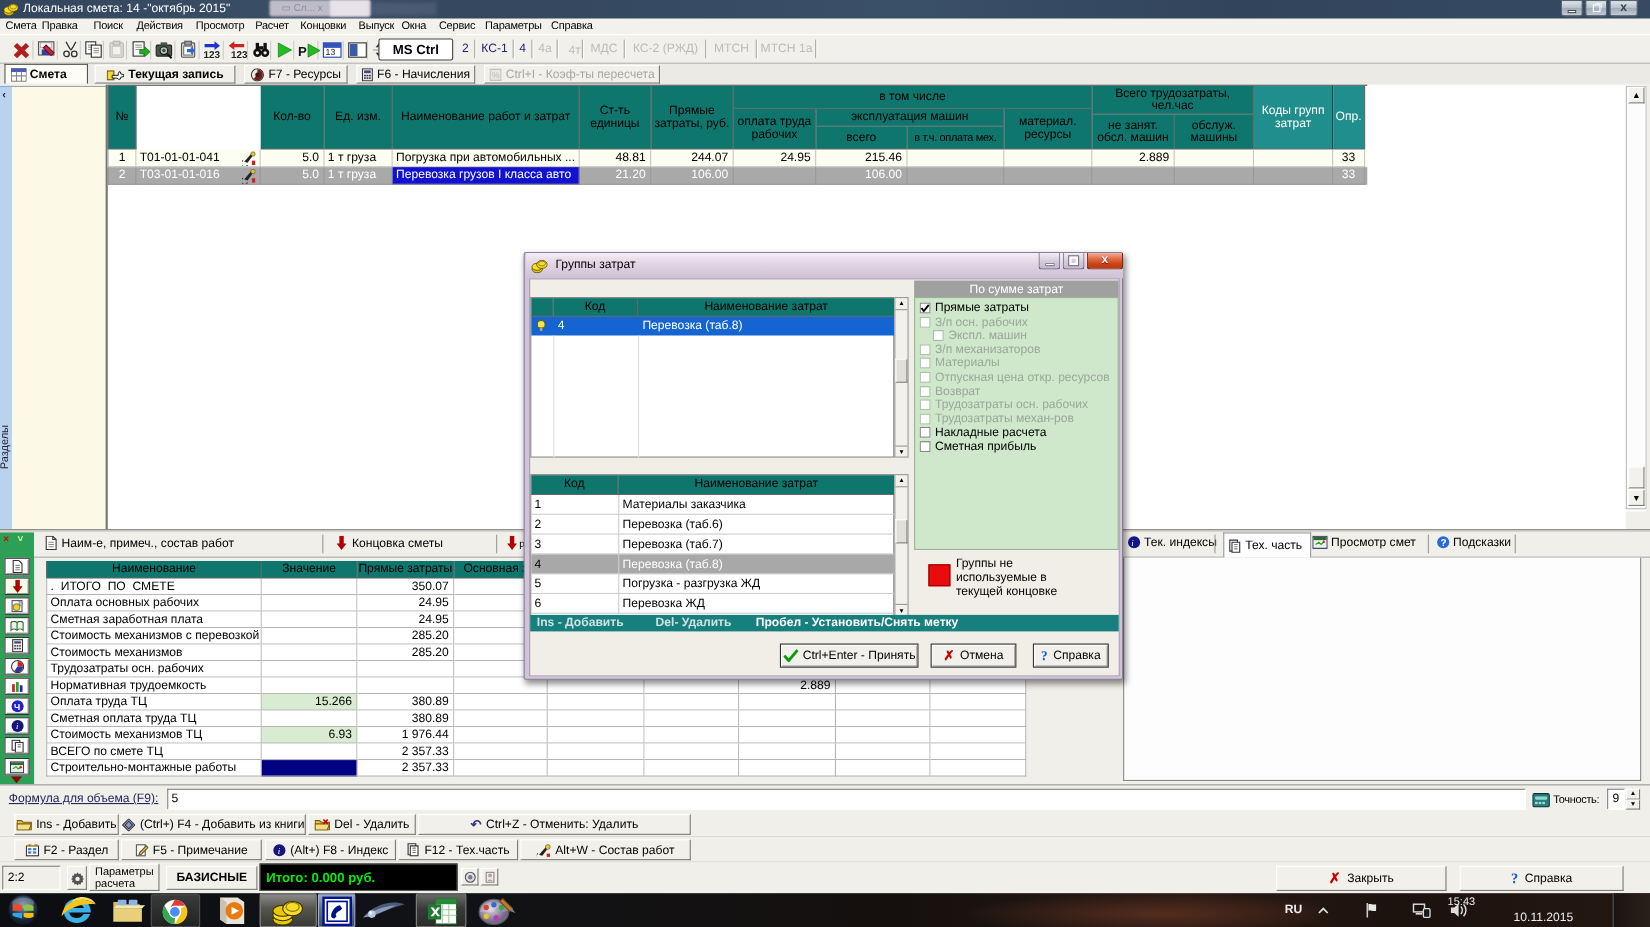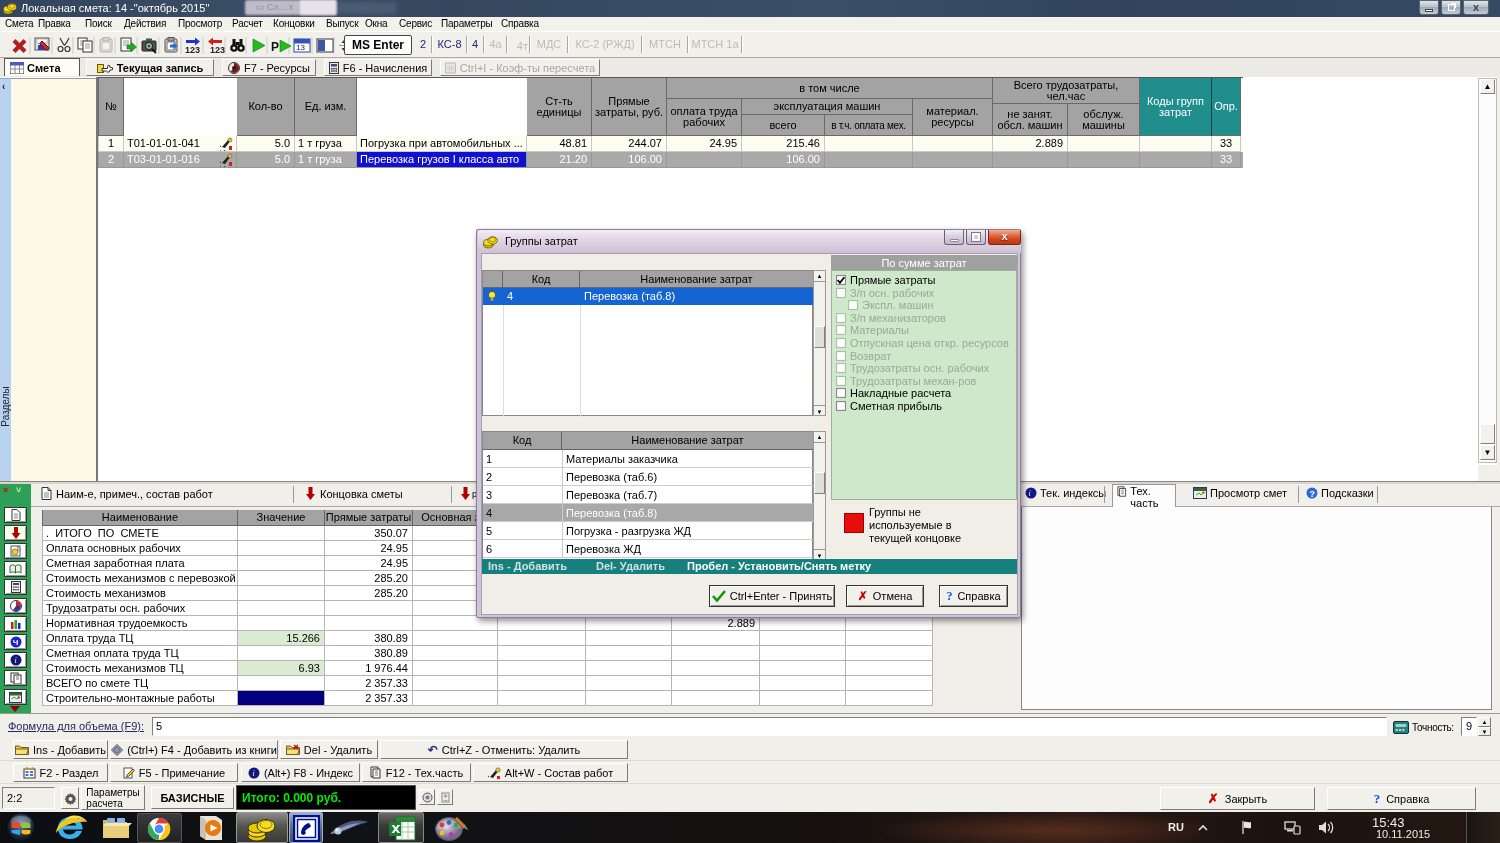--- a/index.html
+++ b/index.html
@@ -1,21 +1,21 @@
 <!DOCTYPE html>
 <html><head><meta charset="utf-8"><style>
 *{margin:0;padding:0;box-sizing:border-box}
 html,body{width:1500px;height:843px;overflow:hidden}
 body{font-family:"Liberation Sans",sans-serif;font-size:11px;color:#000}
 #root{position:absolute;left:0;top:0;width:1500px;height:843px;background:#f0efe9}
 .abs{position:absolute}
 .raised{border-top:1px solid #fff;border-left:1px solid #fff;border-right:1px solid #808080;border-bottom:1px solid #808080}
 .sunken{border-top:1px solid #808080;border-left:1px solid #808080;border-right:1px solid #fff;border-bottom:1px solid #fff}
 .gridc{position:absolute;border-right:1px solid #6a6a6a;border-bottom:1px solid #6a6a6a;display:flex;align-items:center;justify-content:center;text-align:center;line-height:11px}
-.hdr{background:#a3a3a3}
+.hdr{background:#0f766e}
 .cellL{justify-content:flex-start;padding-left:3px;text-align:left}
 .cellR{justify-content:flex-end;padding-right:4px;text-align:right}
 .teal{background:#1f8e8c;color:#fff}
 .btn3{background:#f1f0ea;border-top:1px solid #fff;border-left:1px solid #fff;border-right:1px solid #7a7a7a;border-bottom:1px solid #7a7a7a;display:flex;align-items:center;justify-content:center}
 .gray-band{background:#a0a0a0;color:#fff;display:flex;align-items:center;justify-content:center}
 </style></head>
 <body>
 <div id="root">
 
 <div class="abs" id="titlebar" style="left:0;top:0;width:1500px;height:17px;background:linear-gradient(90deg,#32455c 0%,#3a4e66 18%,#34475f 30%,#3a4f68 55%,#31445c 75%,#364a63 100%);">
@@ -162,24 +162,24 @@
             <rect x="2" y="4" width="16" height="13" fill="#fff" stroke="#333"></rect>
             <rect x="3" y="5" width="7" height="11" fill="#3a5aa8"></rect>
           </g>
   <g transform="translate(326,0)">
             <path d="M8.5 3 l4 5 h-8 z" fill="#333"></path>
             <line x1="2" y1="10.5" x2="15" y2="10.5" stroke="#999"></line>
             <path d="M8.5 18 l-4 -5 h8 z" fill="#333"></path>
           </g>
   </g>
 </svg>
-<div class="abs" style="left:344px;top:3px;width:68px;height:20px;background:#fff;border:1px solid #444;border-radius:2px;text-align:center;line-height:18px;font-size:12px;font-weight:bold">MS Enter</div>
+<div class="abs" style="left:344px;top:3px;width:68px;height:20px;background:#fff;border:1px solid #444;border-radius:2px;text-align:center;line-height:18px;font-size:12px;font-weight:bold">MS Ctrl</div>
 <div class="abs" style="left:416px;top:6px;width:14px;text-align:center;color:#23237a">2</div>
       <div class="abs" style="left:431px;top:4px;width:1px;height:17px;background:#aaa8a0;box-shadow:1px 0 0 #fff"></div>
-<div class="abs" style="left:434px;top:6px;width:31px;text-align:center;color:#23237a">КС-8</div>
+<div class="abs" style="left:434px;top:6px;width:31px;text-align:center;color:#23237a">КС-1</div>
       <div class="abs" style="left:466px;top:4px;width:1px;height:17px;background:#aaa8a0;box-shadow:1px 0 0 #fff"></div>
 <div class="abs" style="left:468px;top:6px;width:14px;text-align:center;color:#23237a">4</div>
       <div class="abs" style="left:483px;top:4px;width:1px;height:17px;background:#aaa8a0;box-shadow:1px 0 0 #fff"></div>
 <div class="abs" style="left:486px;top:6px;width:19px;text-align:center;color:#bdbbb3">4а</div>
       <div class="abs" style="left:506px;top:4px;width:1px;height:17px;background:#aaa8a0;box-shadow:1px 0 0 #fff"></div>
 <div class="abs" style="left:509px;top:8px;width:19px;text-align:right;color:#bdbbb3">4т</div>
       <div class="abs" style="left:529px;top:4px;width:1px;height:17px;background:#aaa8a0;box-shadow:1px 0 0 #fff"></div>
 <div class="abs" style="left:532px;top:6px;width:34px;text-align:center;color:#bdbbb3">МДС</div>
       <div class="abs" style="left:567px;top:4px;width:1px;height:17px;background:#aaa8a0;box-shadow:1px 0 0 #fff"></div>
 <div class="abs" style="left:570px;top:6px;width:70px;text-align:center;color:#bdbbb3">КС-2 (РЖД)</div>
@@ -238,20 +238,21 @@
     <div style="color:#223;font-size:10px;font-weight:bold;margin:2px 0 0 2px">‹</div>
     <div class="abs" style="left:-26px;top:322px;width:62px;height:11px;transform:rotate(-90deg);font-size:10px;color:#223;text-align:center">Разделы</div>
   </div>
   <div class="abs" style="left:11px;top:1px;width:85px;height:403px;background:#fdf9e7;border-top:1px solid #999"></div>
   <div class="abs" style="left:96px;top:0;width:2px;height:404px;background:#777"></div>
 
   <div class="abs" style="left:98px;top:0;width:1145px;height:60px;border-top:1px solid #555">
     <div class="gridc hdr" style="left:0;top:0;width:26px;height:58px;border-left:1px solid #6a6a6a">№</div>
     <div class="gridc hdr" style="left:139px;top:0;width:58px;height:58px">Кол-во</div>
     <div class="gridc hdr" style="left:197px;top:0;width:62px;height:58px">Ед. изм.</div>
+    <div class="gridc hdr" style="left:259px;top:0;width:170px;height:58px">Наименование работ и затрат</div>
     <div class="gridc hdr" style="left:429px;top:0;width:65px;height:58px">Ст-ть<br>единицы</div>
     <div class="gridc hdr" style="left:494px;top:0;width:75px;height:58px">Прямые<br>затраты, руб.</div>
     <div class="gridc hdr" style="left:569px;top:0;width:326px;height:21px">в том числе</div>
     <div class="gridc hdr" style="left:569px;top:21px;width:75px;height:37px">оплата труда<br>рабочих</div>
     <div class="gridc hdr" style="left:644px;top:21px;width:171px;height:16px">эксплуатация машин</div>
     <div class="gridc hdr" style="left:644px;top:37px;width:83px;height:21px">всего</div>
     <div class="gridc hdr" style="left:727px;top:37px;width:88px;height:21px;font-size:10px;letter-spacing:-0.3px">в т.ч. оплата мех.</div>
     <div class="gridc hdr" style="left:815px;top:21px;width:80px;height:37px">материал.<br>ресурсы</div>
     <div class="gridc hdr" style="left:895px;top:0;width:147px;height:26px">Всего трудозатраты,<br>чел.час</div>
     <div class="gridc hdr" style="left:895px;top:26px;width:75px;height:32px">не занят.<br>обсл. машин</div>
@@ -439,21 +440,21 @@
       Концовка текущего раздела</div>
   </div>
 
   <div class="abs" style="left:1021px;top:0;width:479px;height:23px;background:#f0efe9;border-bottom:1px solid #aaa">
     <div class="abs" style="left:4px;top:3px;display:flex;align-items:center">
       <svg width="12" height="12" viewBox="0 0 12 12" style="margin-right:3px">
             <circle cx="6" cy="6" r="5.5" fill="#15158a"></circle>
             <text x="3.5" y="9" font-size="8" fill="#fff" font-style="italic" font-family="Liberation Serif">i</text>
           </svg>Тек. индексы</div>
     <div class="abs" style="left:83px;top:2px;width:1px;height:17px;background:#999"></div>
-    <div class="abs" style="left:91px;top:0;width:64px;height:23px;background:#fdfdfd;border:1px solid #999;border-bottom:none;display:flex;align-items:flex-start;padding-left:4px">
+    <div class="abs" style="left:91px;top:0;width:80px;height:23px;background:#fdfdfd;border:1px solid #999;border-bottom:none;display:flex;align-items:center;padding-left:4px">
       <svg width="12" height="13" viewBox="0 0 12 13" style="margin-right:3px">
             <path d="M1 1 h7 v10 h-7z" fill="#fff" stroke="#333"></path>
             <path d="M3 3 h7 v9 h-7z" fill="#fff" stroke="#333"></path>
             <g stroke="#777">
               <line x1="5" y1="5" x2="8" y2="5"></line>
               <line x1="5" y1="7" x2="8" y2="7"></line>
               <line x1="5" y1="9" x2="8" y2="9"></line>
             </g>
           </svg>Тех. часть</div>
     <div class="abs" style="left:172px;top:3px;display:flex;align-items:center">
@@ -804,21 +805,21 @@
       </svg>
   <svg class="abs" style="left:1283px;top:8px" width="18" height="15" viewBox="0 0 18 15">
         <rect x="2" y="2" width="10" height="7" fill="none" stroke="#ddd" stroke-width="1.3"></rect>
         <rect x="4" y="10" width="6" height="1.5" fill="#ddd"></rect>
         <rect x="11" y="6" width="6" height="8" rx="1" fill="#18191d" stroke="#ddd" stroke-width="1.2"></rect>
       </svg>
   <svg class="abs" style="left:1318px;top:8px" width="16" height="15" viewBox="0 0 16 15">
         <path d="M1 5 h3 l4 -3.5 v12 L4 10 H1z" fill="#ddd"></path>
         <path d="M10 4 a5 5 0 0 1 0 7 M12.5 2 a8 8 0 0 1 0 11" stroke="#ddd" fill="none" stroke-width="1.3"></path>
       </svg>
-  <span class="abs" style="left:1372px;top:3px;color:#eee;font-size:13px">15:43</span>
+  <span class="abs" style="left:1316px;top:3px;color:#eee;font-size:10px">15:43</span>
   <span class="abs" style="left:1376px;top:16px;color:#eee;font-size:11px">10.11.2015</span>
   <div class="abs" style="left:1466px;top:0;width:34px;height:31px;background:linear-gradient(90deg,#1a1512,#2a201a);border-left:1px solid #555"></div>
 </div>
 
 <div class="abs" id="dialog" style="left:476px;top:229px;width:545px;height:389px;background:#cfc3d8;border:1px solid #8a7f96;border-radius:2px;box-shadow:2px 3px 6px rgba(0,0,0,0.45);">
 
   <div class="abs" style="left:1px;top:0;width:543px;height:23px;background:linear-gradient(#f4edf6,#e2d6e6 40%,#cfc0d4);border-radius:2px 2px 0 0">
     <svg class="abs" style="left:5px;top:4px" width="15" height="15" viewBox="0 0 14 14">
           <ellipse cx="5" cy="10" rx="4.5" ry="3" fill="#e8c800" stroke="#5a4a00" stroke-width="0.7"></ellipse>
           <ellipse cx="5" cy="8" rx="4.5" ry="3" fill="#f5dc28" stroke="#5a4a00" stroke-width="0.7"></ellipse>

